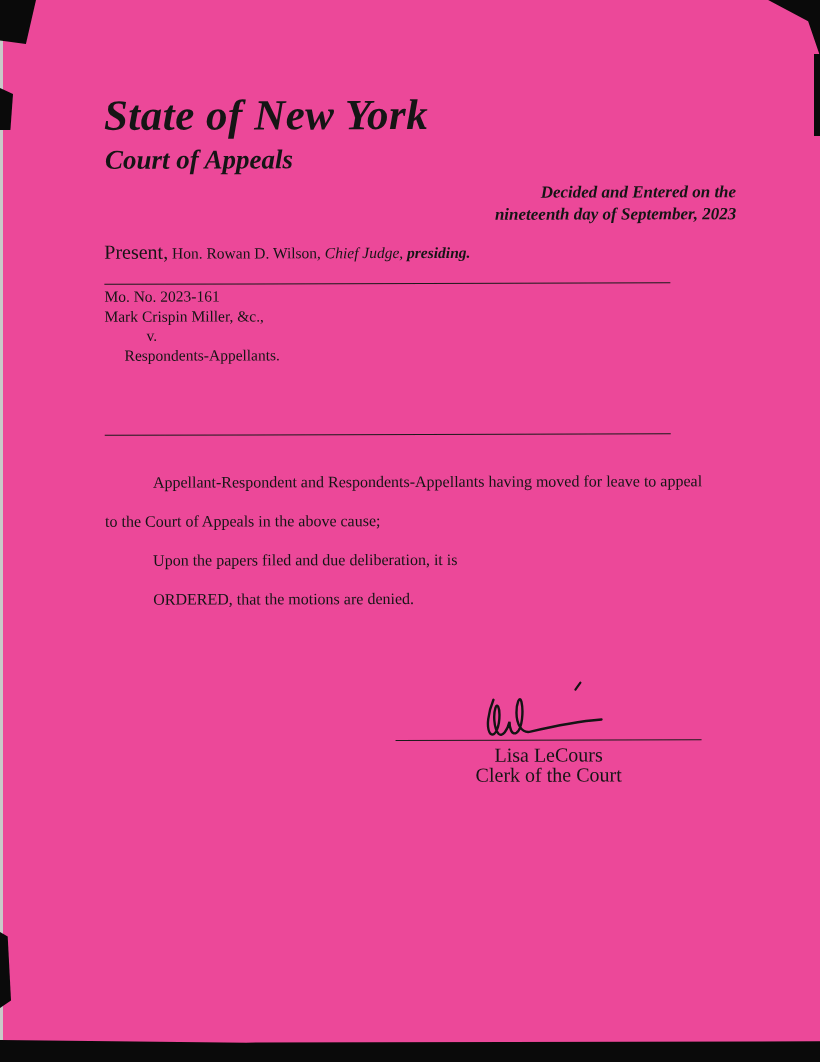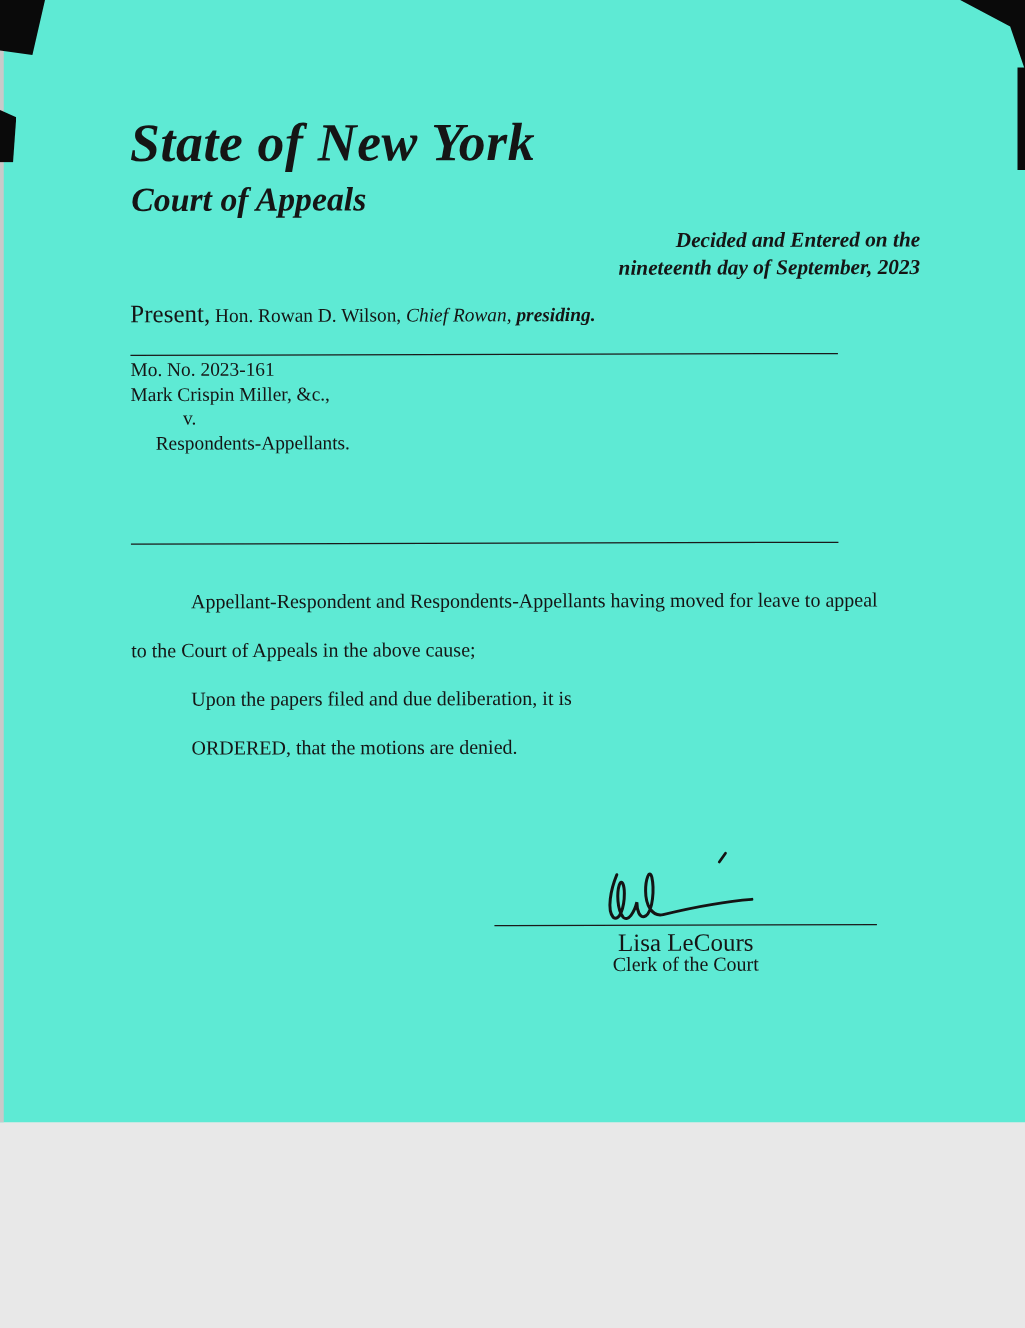--- a/index.html
+++ b/index.html
@@ -1,21 +1,21 @@
 <!DOCTYPE html>
 <html><head>
 <meta charset="utf-8">
 <style>
   * { margin: 0; padding: 0; box-sizing: border-box; }
   html, body { background: #e8e8e8; }
   .page {
     position: relative;
     width: 820px;
-    height: 898px;
-    background: #5eead4;
+    height: 1062px;
+    background: #ec4899;
     overflow: hidden;
     font-family: "Liberation Serif", serif;
     color: #151515;
   }
   
   .artifact { position: absolute; background: #0a0a0a; }
   .art-top-left { left: 0; top: 0; width: 36px; height: 44px;
     clip-path: polygon(0 0, 100% 0, 72% 100%, 0 92%); }
   .art-top-right { right: 0; top: 0; width: 54px; height: 56px;
     clip-path: polygon(4% 0, 100% 0, 100% 100%, 78% 38%); }
@@ -77,21 +77,21 @@
   .para-first { text-indent: 48px; }
   .para-indented { padding-left: 48px; }
 
   .signature-wrap { position: absolute; left: 395px; top: 680px; width: 306px; }
   .signature-svg { position: absolute; left: 88px; top: 0; }
   .signature-line { position: absolute; left: 0; top: 60px; width: 306px;
     border-top: 1.4px solid #1a1a1a; }
   .signature-name { position: absolute; left: 0; top: 64px; width: 306px;
     text-align: center; font-size: 20px; }
   .signature-title { position: absolute; left: 0; top: 84px; width: 306px;
-    text-align: center; font-size: 16px; }
+    text-align: center; font-size: 20px; }
 </style>
 </head>
 <body>
 
 <div class="page">
 
   <div class="artifact art-top-left"></div>
   <div class="artifact art-top-right"></div>
   <div class="artifact art-right-edge"></div>
   <div class="artifact art-left-edge"></div>
@@ -103,21 +103,21 @@
 
     <div class="court-name">State of New York</div>
     <div class="court-subtitle">Court of Appeals</div>
 
     <div class="decided-block">
       <div>Decided and Entered on the</div>
       <div>nineteenth day of September, 2023</div>
     </div>
 
     <div class="present-line">
-      <span class="present-label">Present,</span><span class="present-judge"> Hon. Rowan D. Wilson, </span><span class="present-title">Chief Rowan,</span><span class="present-suffix"> presiding.</span>
+      <span class="present-label">Present,</span><span class="present-judge"> Hon. Rowan D. Wilson, </span><span class="present-title">Chief Judge,</span><span class="present-suffix"> presiding.</span>
     </div>
 
     <div class="rule rule-top"></div>
 
     <div class="caption">
       <div>Mo. No. 2023-161</div>
       <div>Mark Crispin Miller, &amp;c.,</div>
       <div class="indent-2">v.</div>
       <div class="indent-1">Respondents-Appellants.</div>
     </div>

